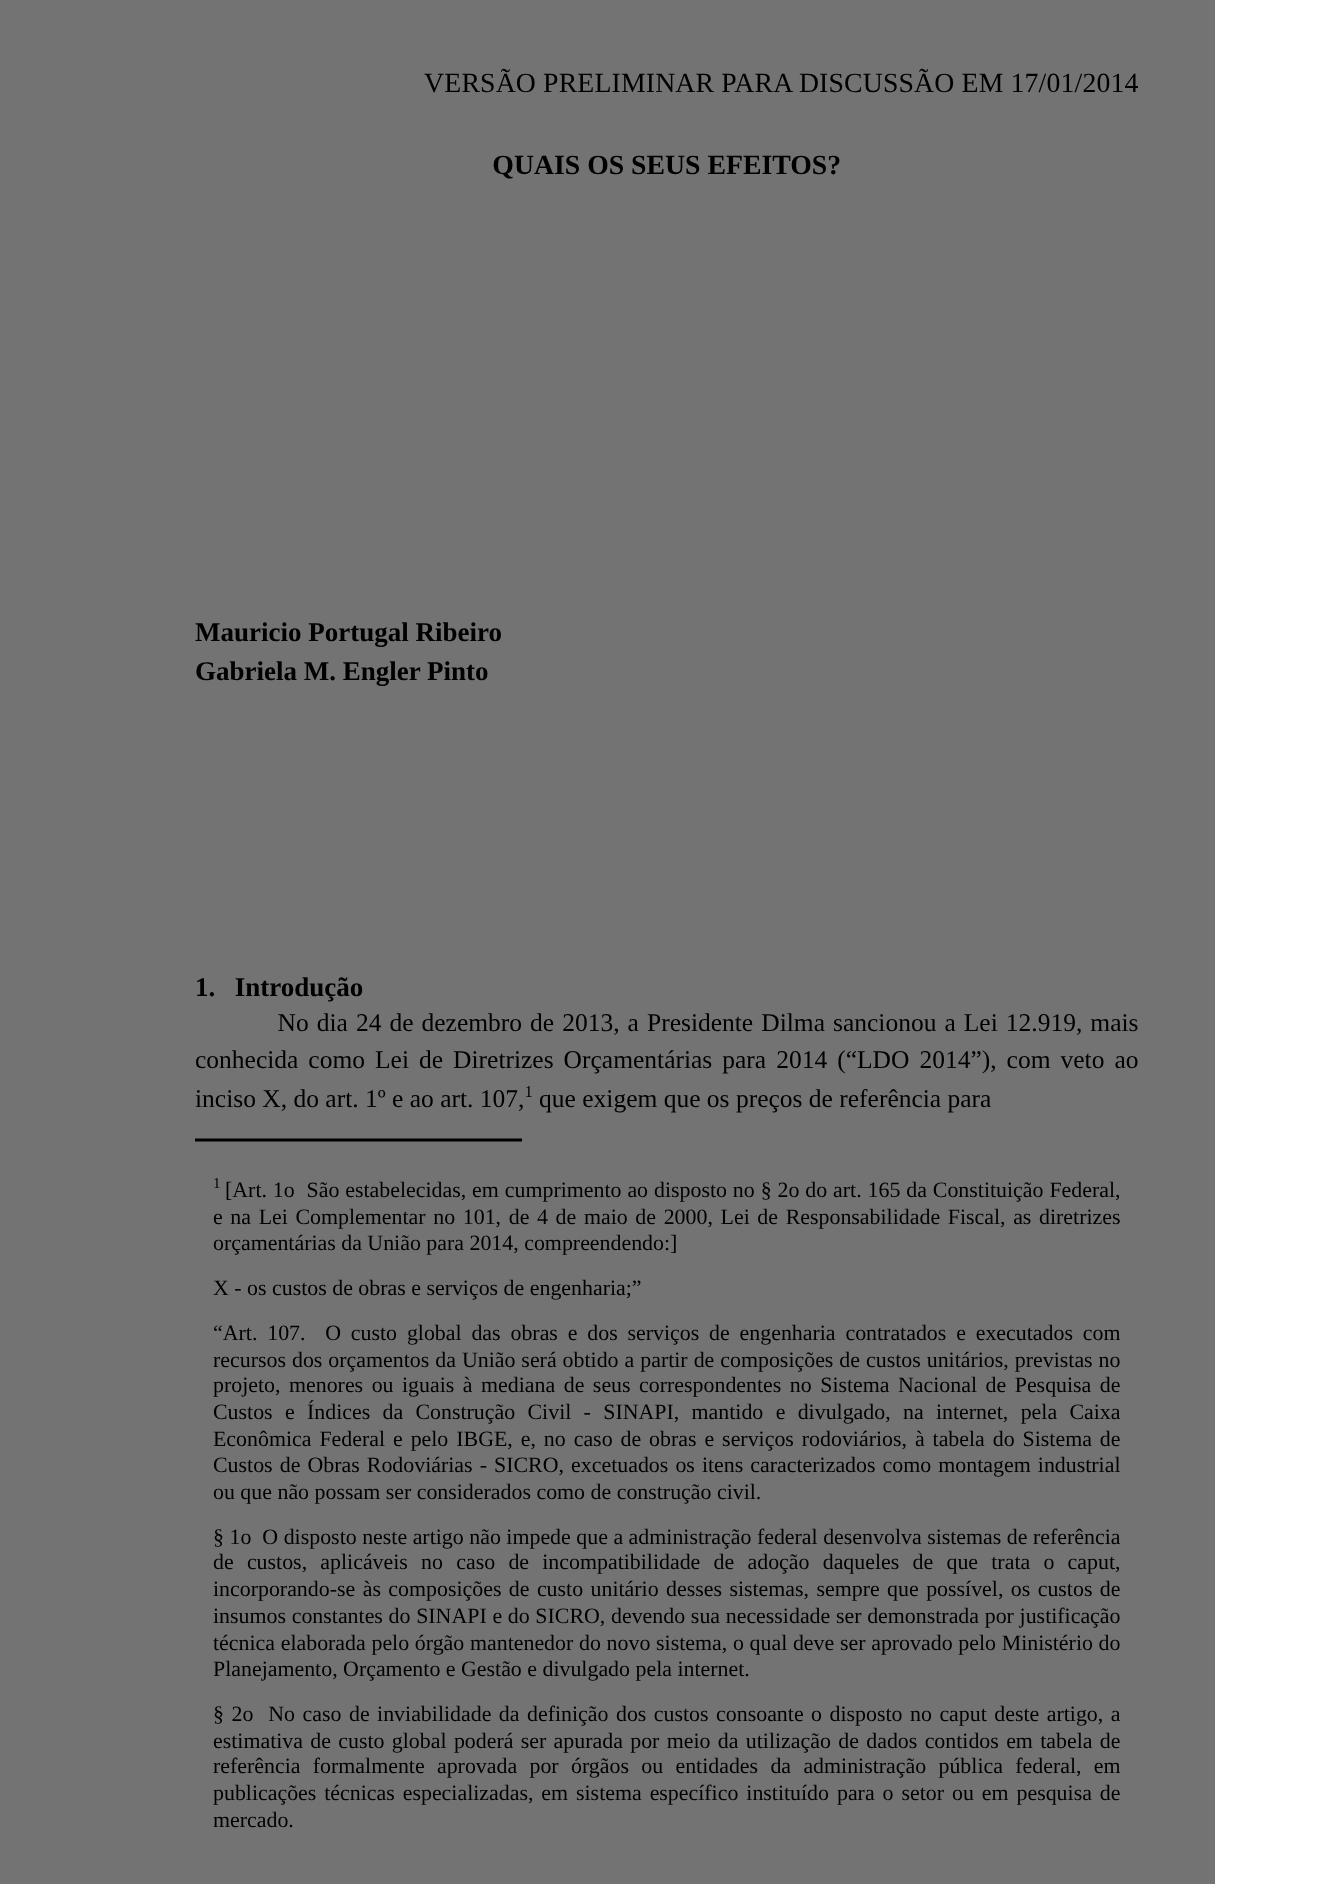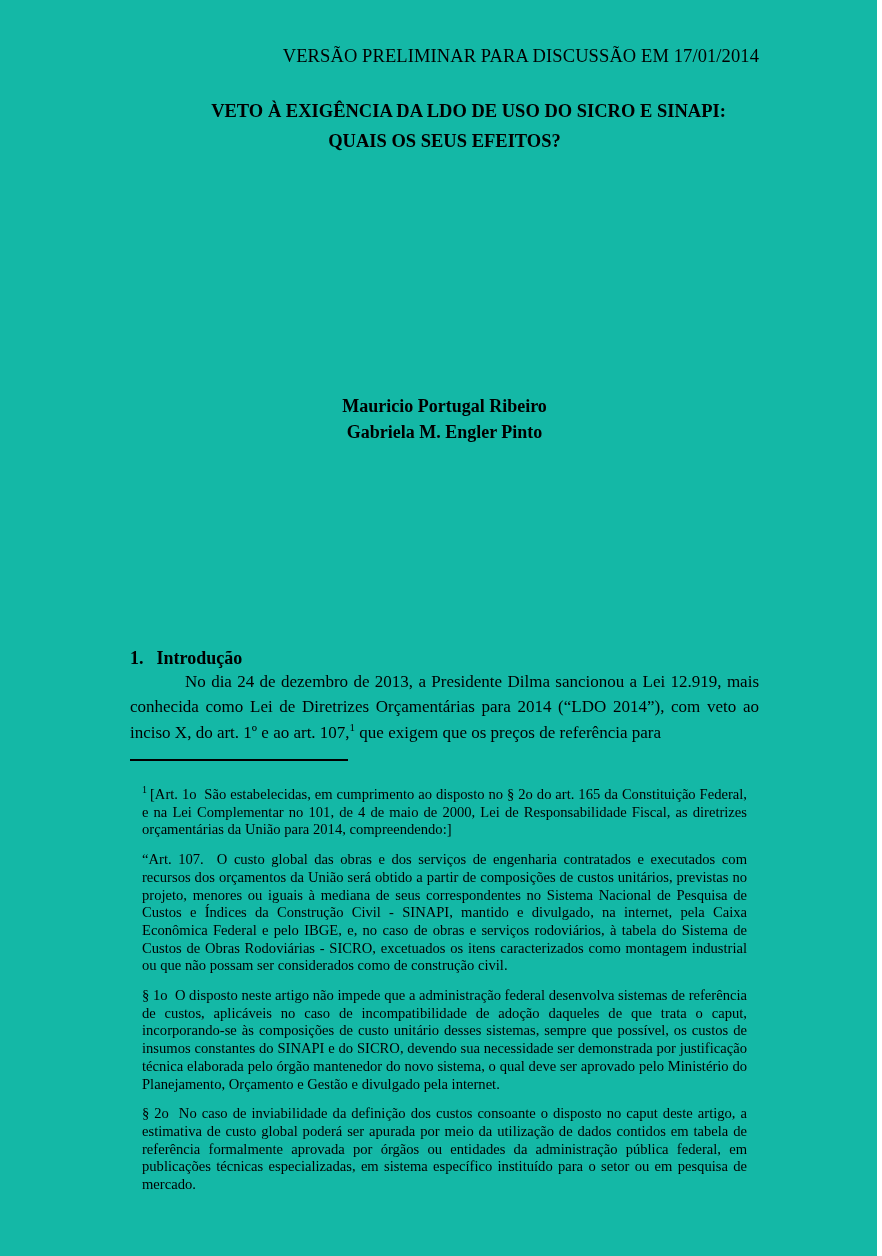--- a/index.html
+++ b/index.html
@@ -1,20 +1,20 @@
 <!DOCTYPE html>
 <html><head>
 <meta charset="utf-8">
 <style>
   html, body { margin: 0; padding: 0; background: #ffffff; }
   .page {
     position: relative;
-    width: 877px;
+    width: 810px;
     height: 1256px;
-    background: #14b8a6;
+    background: #737373;
     color: #000000;
     font-family: "Liberation Serif", "DejaVu Serif", serif;
     overflow: hidden;
   }
   .abs { position: absolute; left: 130px; width: 629px; }
 
   .header-note {
     top: 46px;
     text-align: right;
     font-size: 18.5px;
@@ -24,22 +24,22 @@
   .doc-title {
     top: 96px;
     text-align: center;
     font-weight: bold;
     font-size: 18.5px;
     line-height: 30px;
   }
   .doc-title .line1 { text-indent: 48px; }
 
   .authors {
-    top: 394px;
-    text-align: center;
+    top: 409px;
+    text-align: left;
     font-weight: bold;
     font-size: 18px;
     line-height: 25.5px;
   }
 
   .section-heading {
     top: 627px;
     font-weight: bold;
     font-size: 18px;
     line-height: 22px;
@@ -83,37 +83,37 @@
   }
 </style>
 </head>
 <body>
 
 <div class="page">
 
   <div class="abs header-note">VERSÃO PRELIMINAR PARA DISCUSSÃO EM 17/01/2014</div>
 
   <div class="abs doc-title">
-    <div class="line1">VETO À EXIGÊNCIA DA LDO DE USO DO SICRO E SINAPI:</div>
     <div class="line2">QUAIS OS SEUS EFEITOS?</div>
   </div>
 
   <div class="abs authors">
     <div>Mauricio Portugal Ribeiro</div>
     <div>Gabriela M. Engler Pinto</div>
   </div>
 
   <div class="abs section-heading">
     <span class="num">1.</span><span>Introdução</span>
   </div>
 
   <p class="abs intro-paragraph"><span>No dia 24 de dezembro de 2013, a Presidente Dilma sancionou a Lei 12.919, mais conhecida como Lei de Diretrizes Orçamentárias para 2014 (“LDO 2014”), com veto ao inciso X, do art. 1º e ao art. 107,</span><sup class="fn-ref">1</sup><span> que exigem que os preços de referência para</span></p>
 
   <div class="abs fn-rule"></div>
 
   <div class="abs footnote">
     <p><sup class="fn-marker">1</sup><span>[Art. 1o&nbsp; São estabelecidas, em cumprimento ao disposto no § 2o do art. 165 da Constituição Federal, e na Lei Complementar no 101, de 4 de maio de 2000, Lei de Responsabilidade Fiscal, as diretrizes orçamentárias da União para 2014, compreendendo:]</span></p>
+    <p>X - os custos de obras e serviços de engenharia;”</p>
     <p>“Art. 107.&nbsp; O custo global das obras e dos serviços de engenharia contratados e executados com recursos dos orçamentos da União será obtido a partir de composições de custos unitários, previstas no projeto, menores ou iguais à mediana de seus correspondentes no Sistema Nacional de Pesquisa de Custos e Índices da Construção Civil - SINAPI, mantido e divulgado, na internet, pela Caixa Econômica Federal e pelo IBGE, e, no caso de obras e serviços rodoviários, à tabela do Sistema de Custos de Obras Rodoviárias - SICRO, excetuados os itens caracterizados como montagem industrial ou que não possam ser considerados como de construção civil.</p>
     <p>§ 1o&nbsp; O disposto neste artigo não impede que a administração federal desenvolva sistemas de referência de custos, aplicáveis no caso de incompatibilidade de adoção daqueles de que trata o caput, incorporando-se às composições de custo unitário desses sistemas, sempre que possível, os custos de insumos constantes do SINAPI e do SICRO, devendo sua necessidade ser demonstrada por justificação técnica elaborada pelo órgão mantenedor do novo sistema, o qual deve ser aprovado pelo Ministério do Planejamento, Orçamento e Gestão e divulgado pela internet.</p>
     <p>§ 2o&nbsp; No caso de inviabilidade da definição dos custos consoante o disposto no caput deste artigo, a estimativa de custo global poderá ser apurada por meio da utilização de dados contidos em tabela de referência formalmente aprovada por órgãos ou entidades da administração pública federal, em publicações técnicas especializadas, em sistema específico instituído para o setor ou em pesquisa de mercado.</p>
   </div>
 
 </div>
 
 </body></html>

